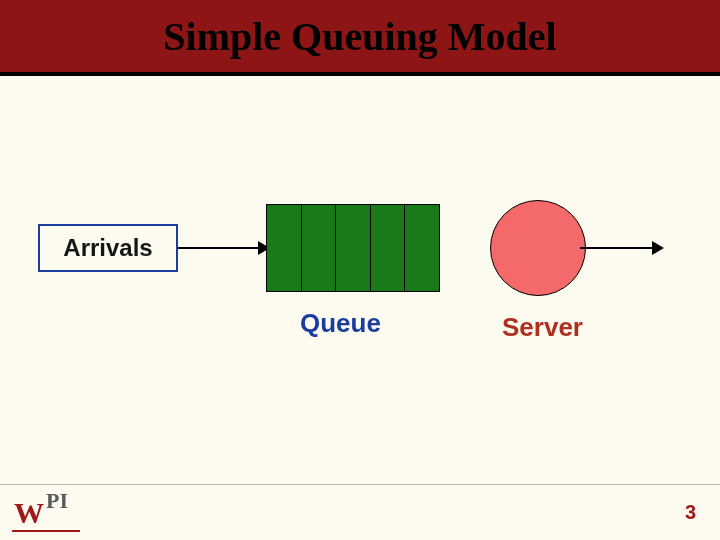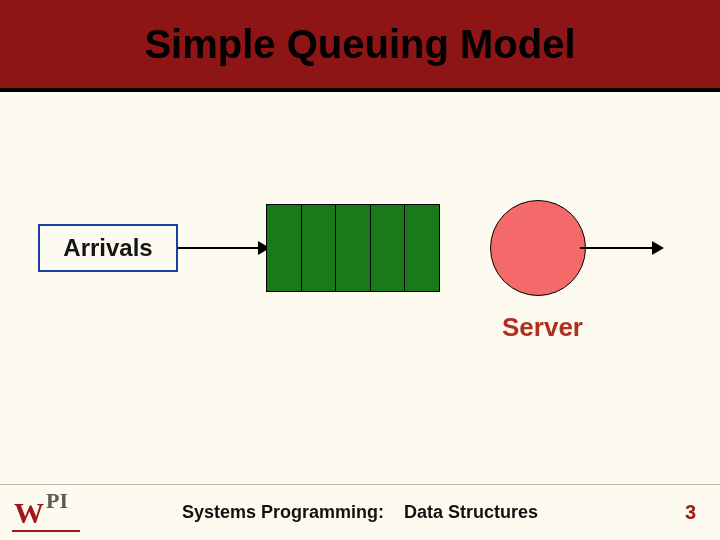--- a/index.html
+++ b/index.html
@@ -4,26 +4,27 @@
 <style>
   * { box-sizing: border-box; margin: 0; padding: 0; }
   html, body { width: 720px; height: 540px; overflow: hidden; }
   body {
     background: #fdfaf0;
     font-family: "Comic Sans MS", "Comic Sans", cursive, sans-serif;
     position: relative;
   }
   .title-bar {
     width: 100%;
-    height: 92px;
+    height: 76px;
     background: #8d1515;
     border-bottom: 4px solid #000;
     display: flex;
     align-items: center;
     justify-content: center;
+    font-family: Liberation Serif, serif;
   }
   .title-text {
     color: #000;
     font-weight: bold;
     font-size: 40px;
   }
   .diagram {
     position: absolute;
     top: 200px;
     left: 0;
@@ -186,30 +187,26 @@
     <div class="queue-slot"></div>
     <div class="queue-slot"></div>
     <div class="queue-slot"></div>
   </div>
 
   <div class="server-circle"></div>
 
   <div class="arrow-line arrow2"></div>
   <div class="arrow-head head2"></div>
 
+  <div class="queue-label">Queue</div>
   <div class="server-label">Server</div>
 </div>
 
 <div class="footer">
   <div class="logo">
     <span class="w">W</span>
     <span class="pi">PI</span>
   </div>
   <div class="logo-underline"></div>
 
-  <div class="footer-text">
-    <span>Systems Programming:</span>
-    &nbsp;&nbsp;
-    <span>Data Structures</span>
-  </div>
 
   <div class="page-num">3</div>
 </div>
 
 </body></html>

